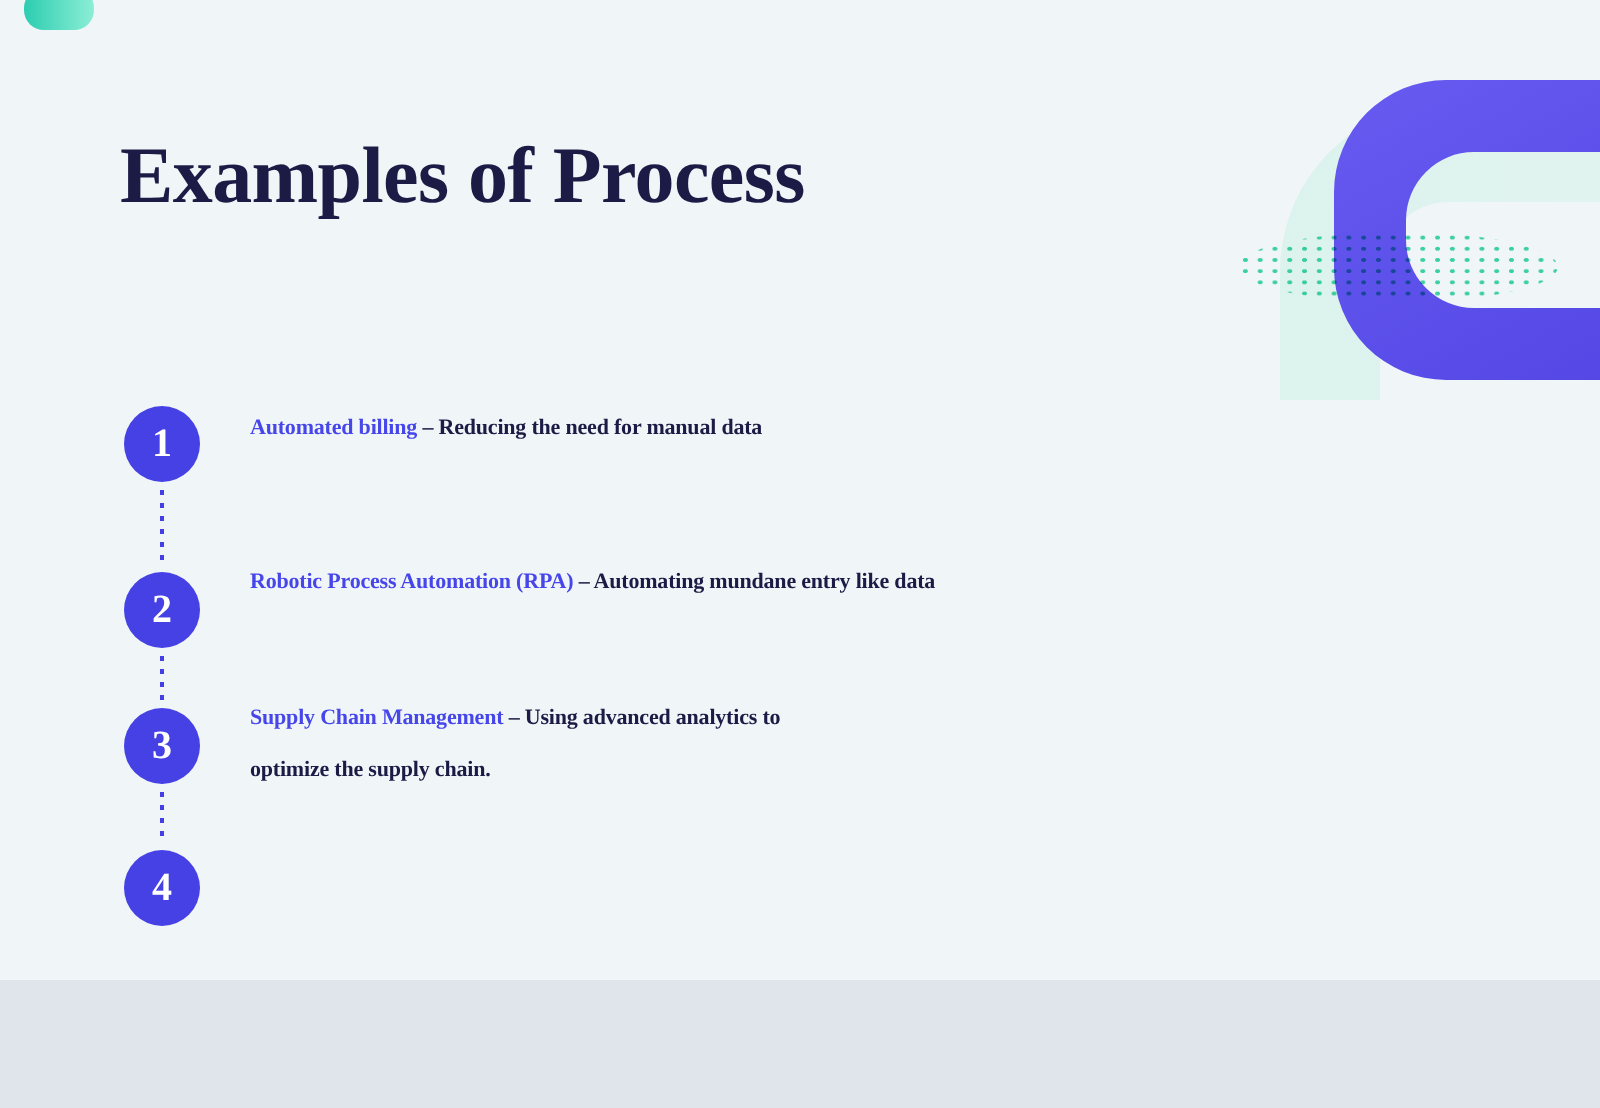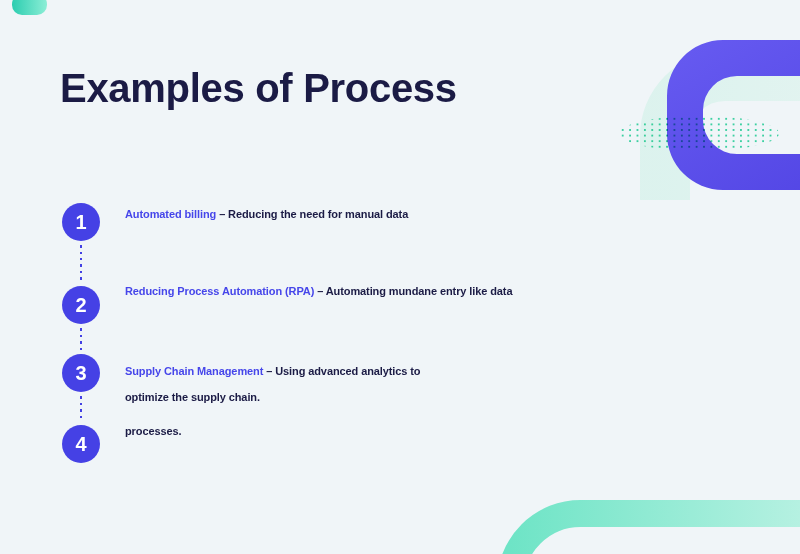--- a/index.html
+++ b/index.html
@@ -1,23 +1,23 @@
 <!DOCTYPE html>
 <html><head>
 <meta charset="utf-8">
 <style>
   * { margin: 0; padding: 0; box-sizing: border-box; }
   html, body { background: #dfe5ea; }
   .canvas {
     position: relative;
     width: 800px;
-    height: 554px;
+    height: 490px;
     background: #f0f5f8;
     overflow: hidden;
-    font-family: Liberation Sans, sans-serif;
+    font-family: Liberation Serif, serif;
   }
 
   
   .decor-svg { position: absolute; display: block; }
   #decor-top-right { top: 20px; left: 600px; width: 200px; height: 180px; }
   #decor-bottom-right { top: 492px; left: 480px; width: 320px; height: 62px; }
 
   .top-left-accent {
     position: absolute;
     left: 12px; top: -6px;
@@ -85,21 +85,21 @@
     font-size: 11px;
     line-height: 26px;
     font-weight: 700;
     letter-spacing: -0.1px;
     color: #1b1b45;
   }
   .item .line { white-space: nowrap; }
   .item .heading { color: #4646ea; }
   .i1 { top: 201px; width: 472px; overflow: hidden; }
   .i2 { top: 278px; width: 675px; overflow: hidden; }
-  .i3 { top: 358px; width: 675px; overflow: hidden; }
+  .i3 { top: 346px; width: 675px; overflow: hidden; }
   .i4 { top: 418px; width: 675px; overflow: hidden; }
 </style>
 </head>
 <body>
 
 <div class="canvas">
 
   <svg id="decor-top-right" class="decor-svg" viewBox="0 0 200 180" aria-hidden="true">
     <defs>
       <linearGradient id="pg" x1="0" y1="0" x2="1" y2="1">
@@ -151,28 +151,27 @@
   <div class="connector k3"></div>
 
   <div class="item i1">
     <div class="line">
       <span class="heading">Automated billing</span><span> – Reducing the need for manual data</span>
     </div>
   </div>
 
   <div class="item i2">
     <div class="line">
-      <span class="heading">Reducing Process Automation (RPA)</span><span> – Automating mundane entry like data</span>
+      <span class="heading">Robotic Process Automation (RPA)</span><span> – Automating mundane entry like data</span>
     </div>
   </div>
 
   <div class="item i3">
     <div class="line">
       <span class="heading">Supply Chain Management</span><span> – Using advanced analytics to</span>
     </div>
     <div class="line">optimize the supply chain.</div>
   </div>
 
   <div class="item i4">
-    <div class="line">processes.</div>
   </div>
 
 </div>
 
 </body></html>

